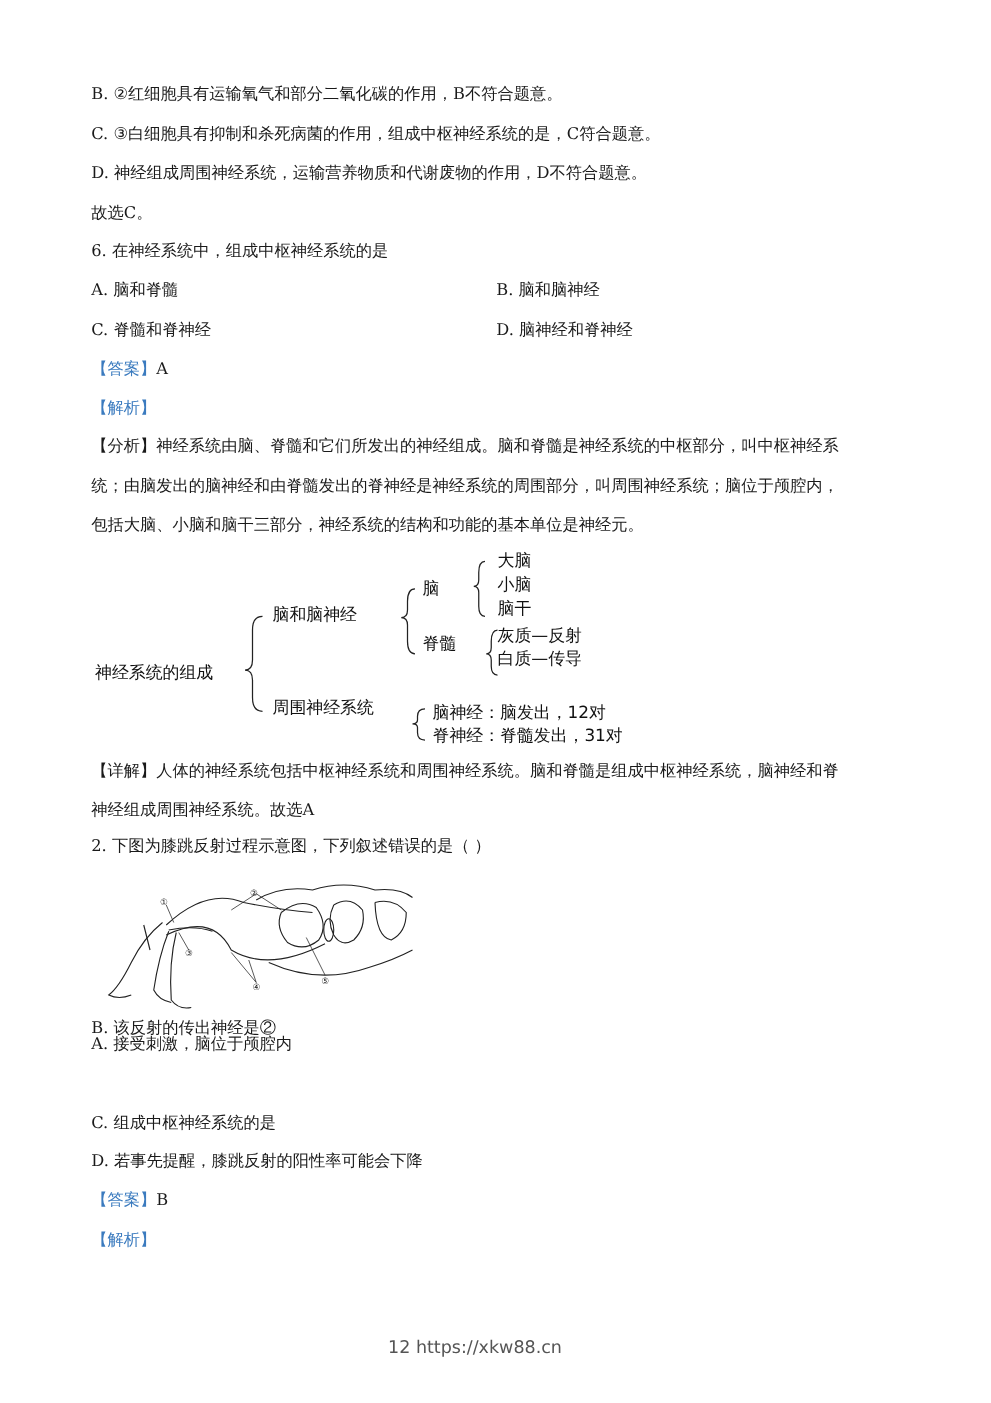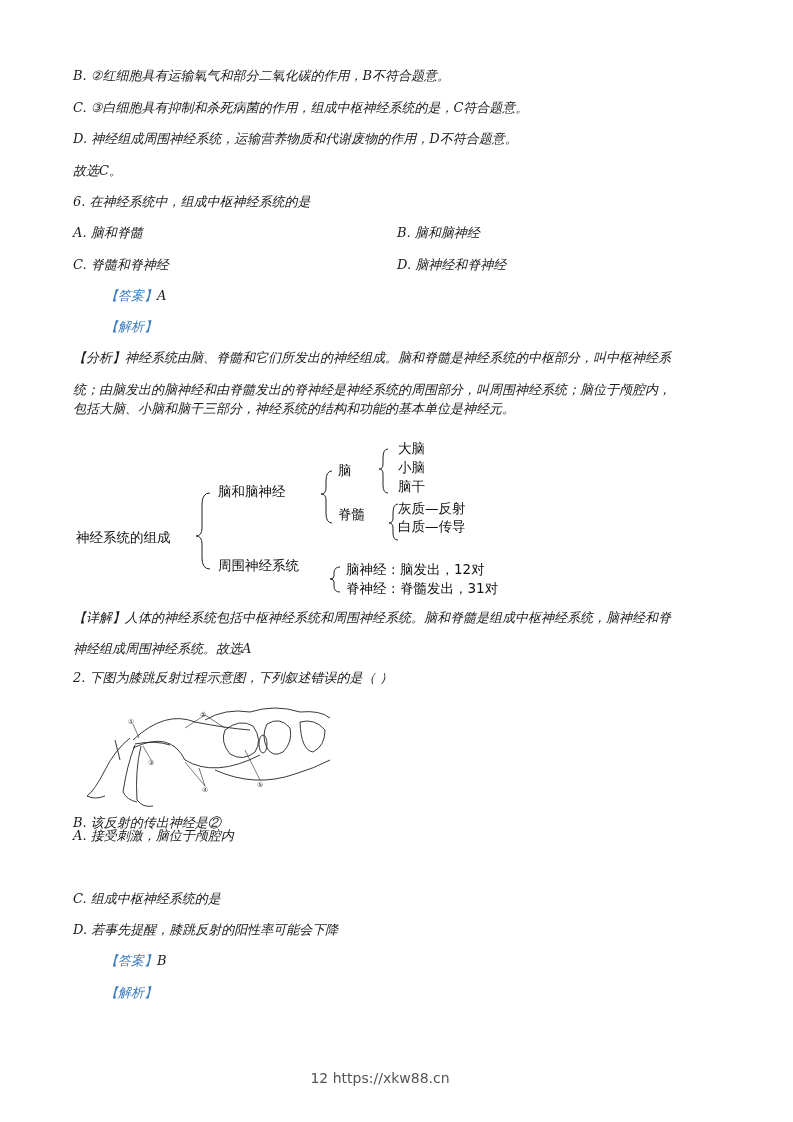--- a/index.html
+++ b/index.html
@@ -1,20 +1,20 @@
 <!DOCTYPE html>
 <html><head>
 <meta charset="utf-8">
 <style>
   html, body { margin: 0; padding: 0; background: #ffffff; }
   body { width: 793px; height: 1122px; position: relative; overflow: hidden;
          font-family: "DejaVu Serif", "Liberation Serif", serif; color: #1a1a1a; }
-  .line { position: absolute; left: 73px; font-size: 13px; line-height: 18px; white-space: nowrap; font-style: italic; }
+  .line { position: absolute; left: 73px; font-size: 13px; line-height: 18px; white-space: nowrap; }
   .col2 { position: absolute; left: 397px; }
-  .tag { color: #3b7bbf; margin-left: 32px; }
+  .tag { color: #3b7bbf; }
   .diagram { position: absolute; left: 70px; top: 436px; width: 460px; height: 168px;
              font-family: "DejaVu Sans", "Liberation Sans", sans-serif; font-size: 13.5px; color: #111; }
   .d-text { position: absolute; white-space: nowrap; }
   .fig { position: absolute; left: 75px; top: 700px; width: 258px; height: 112px; }
   .footer { position: absolute; left: 0; width: 760px; top: 1070px; text-align: center;
             font-family: "DejaVu Sans", "Liberation Sans", sans-serif; font-size: 14px; color: #555; }
 </style>
 </head>
 <body>
 
@@ -33,21 +33,21 @@
   <span class="tag">【答案】</span><span>A</span>
 </div>
 <div class="line" style="top:318px">
   <span class="tag">【解析】</span>
 </div>
 
 <div class="line" style="top:349px">
   <span>【分析】</span><span>神经系统由脑、脊髓和它们所发出的神经组成。脑和脊髓是神经系统的中枢部分，叫中枢神经系</span>
 </div>
 <div class="line" style="top:381px">统；由脑发出的脑神经和由脊髓发出的脊神经是神经系统的周围部分，叫周围神经系统；脑位于颅腔内，</div>
-<div class="line" style="top:400px">包括大脑、小脑和脑干三部分，神经系统的结构和功能的基本单位是神经元。</div>
+<div class="line" style="top:412px">包括大脑、小脑和脑干三部分，神经系统的结构和功能的基本单位是神经元。</div>
 
 <div class="diagram">
   <svg width="460" height="168" style="position:absolute;left:0;top:0">
     <g fill="none" stroke="#222" stroke-width="1">
       <path d="M140,57 Q132,57 132,68 L132,92 Q132,100 126,100 Q132,100 132,108 L132,122 Q132,133 140,133"></path>
       <path d="M262,35 Q256,35 256,45 L256,52 Q256,58 251,58 Q256,58 256,64 L256,77 Q256,87 262,87"></path>
       <path d="M318,13 Q313,13 313,22 L313,28 Q313,33 309,33 Q313,33 313,38 L313,49 Q313,57 318,57"></path>
       <path d="M328,68 Q323,68 323,77 L323,82 Q323,87 319,87 Q323,87 323,92 L323,97 Q323,104 328,104"></path>
       <path d="M270,131 Q264,131 264,137 L264,140 Q264,143 260,143 Q264,143 264,146 L264,150 Q264,156 270,156"></path>
     </g>

